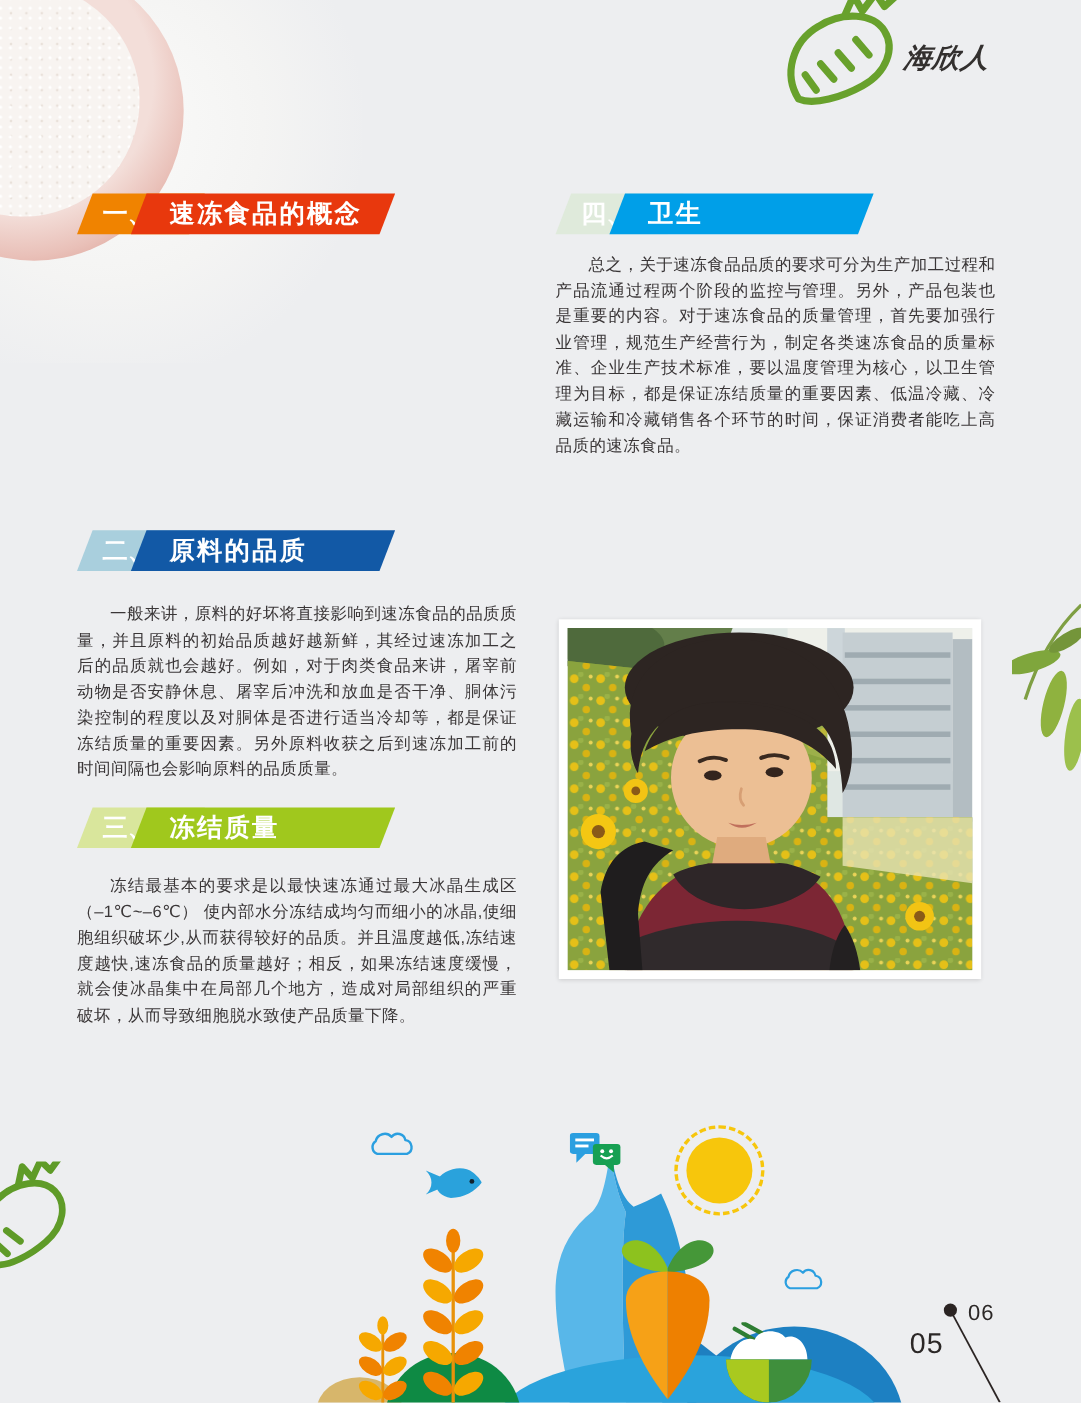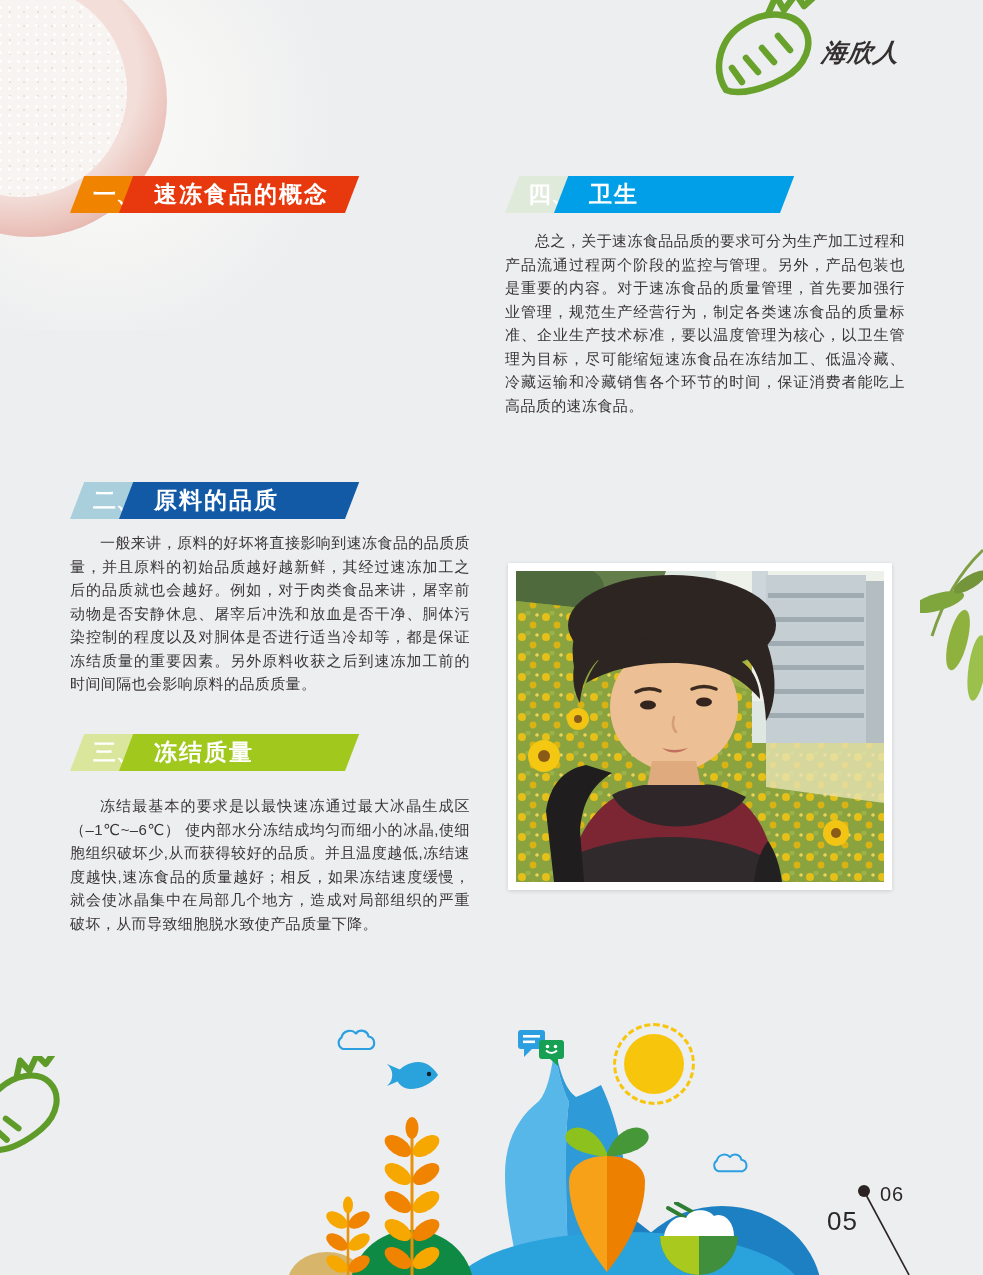--- a/index.html
+++ b/index.html
@@ -31,21 +31,21 @@
   .chip span{display:block;transform:skewX(21deg);color:#fff;font-weight:bold;font-size:23px;line-height:37px;padding-left:16px;}
   .ban{position:absolute;left:49px;top:0;width:226px;height:37px;transform:skewX(-21deg);transform-origin:bottom left;}
   .ban span{display:block;transform:skewX(21deg);color:#fff;font-weight:bold;font-size:23px;line-height:37px;padding-left:28px;letter-spacing:2px;white-space:nowrap;}
   .c1b{background:#e8380d;} .c1c{background:#f08300;}
   .c2b{background:#1259a6;} .c2c{background:#a9cfdd;}
   .c3b{background:#a0c81d;} .c3c{background:#d9e69c;}
   .c4b{background:#009fe8;} .c4c{background:#dfeadb;}
   
   .body-t{margin:0;font-size:15px;line-height:23.5px;letter-spacing:.4px;
     text-align:justify;text-indent:2em;color:#3a3637;}
-  .mt1{margin-top:30px;} .mt2{margin-top:12px;} .mt3{margin-top:23px;}
+  .mt1{margin-top:30px;} .mt2{margin-top:28px;} .mt3{margin-top:23px;}
   .mt4{margin-top:21px;} .mt5{margin-top:16px;}
   
   .photo{left:508px;top:563px;width:368px;height:311px;background:#fff;padding:8px;
     box-shadow:0 1px 4px rgba(0,0,0,.14);}
   
   .pg{font-size:26px;color:#2b2726;letter-spacing:1px;}
   .pg-l{left:827px;top:1206px;}
   .pg-r{left:880px;top:1183px;font-size:20px;}
   
   .z0{z-index:0}.z1{z-index:1}.z2{z-index:2}.z3{z-index:3}.z4{z-index:4}.z5{z-index:5}
@@ -115,21 +115,21 @@
 
 <section class="sec" style="left:505px;top:176px;">
   <div class="hdr">
     <div class="chip c4c">
       <span>四、</span>
     </div>
     <div class="ban c4b">
       <span>卫生</span>
     </div>
   </div>
-  <p class="body-t mt5">总之，关于速冻食品品质的要求可分为生产加工过程和产品流通过程两个阶段的监控与管理。另外，产品包装也是重要的内容。对于速冻食品的质量管理，首先要加强行业管理，规范生产经营行为，制定各类速冻食品的质量标准、企业生产技术标准，要以温度管理为核心，以卫生管理为目标，尽可能缩短速冻食品在冻结加工、低温冷藏、冷藏运输和冷藏销售各个环节的时间，保证消费者能吃上高品质的速冻食品。</p>
+  <p class="body-t mt5">总之，关于速冻食品品质的要求可分为生产加工过程和产品流通过程两个阶段的监控与管理。另外，产品包装也是重要的内容。对于速冻食品的质量管理，首先要加强行业管理，规范生产经营行为，制定各类速冻食品的质量标准、企业生产技术标准，要以温度管理为核心，以卫生管理为目标，都是保证冻结质量的重要因素、低温冷藏、冷藏运输和冷藏销售各个环节的时间，保证消费者能吃上高品质的速冻食品。</p>
 </section>
 
 <div class="abs photo z1">
   <svg width="368" height="311" viewBox="0 0 368 311">
     <defs>
       <pattern id="sf" width="24" height="20" patternUnits="userSpaceOnUse">
         <rect width="24" height="20" fill="#8ba43e"></rect>
         <circle cx="6" cy="6" r="4" fill="#f0c414"></circle>
         <circle cx="17" cy="14" r="3.4" fill="#e3b60f"></circle>
         <circle cx="12" cy="2" r="2.5" fill="#9db54a"></circle>

